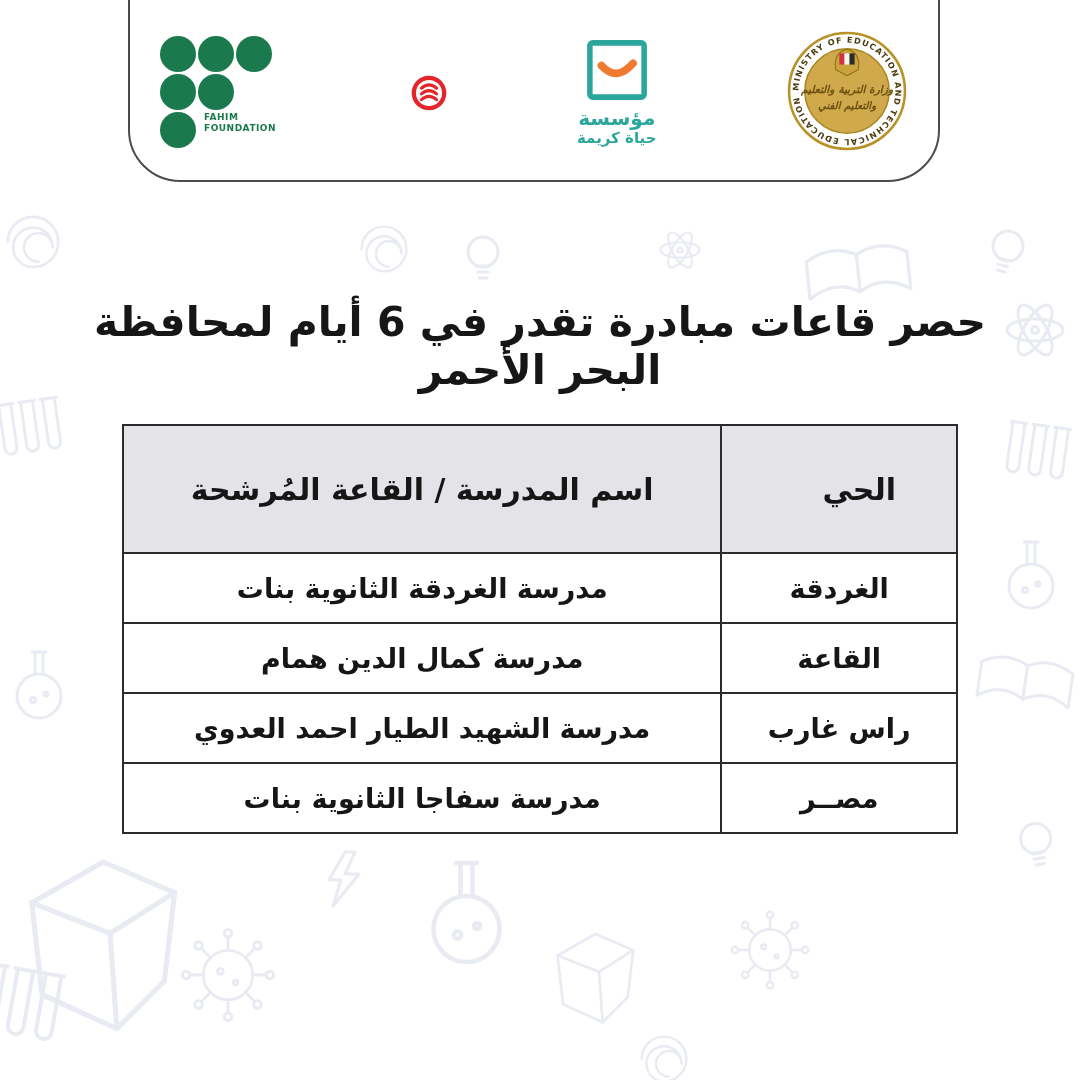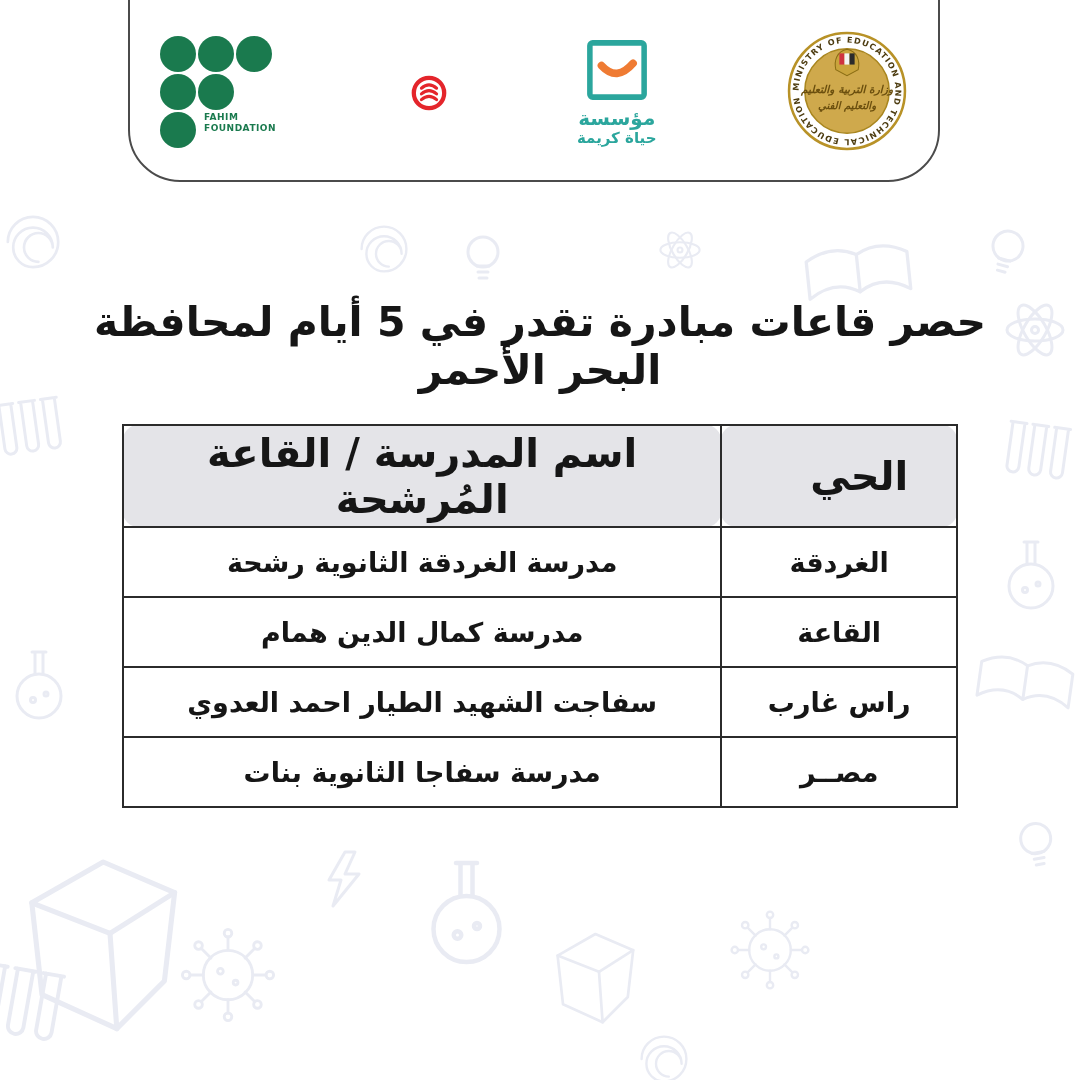--- a/index.html
+++ b/index.html
@@ -55,21 +55,21 @@
   
   .school-table {
     position:absolute; left:122px; top:424px; width:836px; z-index:2;
     direction:rtl; border-collapse:collapse; background:#ffffff;
     border:2px solid #262626;
   }
   .school-table th, .school-table td {
     border:2px solid #2b2b2b; text-align:center; vertical-align:middle;
     color:#161616; font-weight:bold;
   }
-  .school-table thead th { background:#e4e4e8; height:102px; font-size:40px;border-radius:15px; }
+  .school-table thead th { background:#e4e4e8; height:128px; font-size:30px; }
   .school-table tbody td { background:#ffffff; height:70px; font-size:27px; }
   .col-district { width:236px;padding-left:40px; }
   .col-school  { width:600px; }
 </style>
 </head>
 <body>
 
 <svg class="doodles" width="1080" height="1080" viewBox="0 0 1080 1080" aria-hidden="true">
   <defs>
     <g id="d-flask">
@@ -194,40 +194,40 @@
         <rect x="-7.5" y="-9" width="5" height="11" fill="#cf3340"></rect>
         <rect x="-2.5" y="-9" width="5" height="11" fill="#f4f4f4"></rect>
         <rect x="2.5" y="-9" width="5" height="11" fill="#2b2b2b"></rect>
       </g>
       <text x="60" y="62" text-anchor="middle" font-size="10.5" font-weight="bold" font-style="italic" fill="#6b4f0e">وزارة التربية والتعليم</text>
       <text x="60" y="78" text-anchor="middle" font-size="10" font-weight="bold" font-style="italic" fill="#6b4f0e">والتعليم الفني</text>
     </svg>
   </div>
 </div>
 
-<div class="title" dir="rtl">حصر قاعات مبادرة تقدر في 5 أيام لمحافظة البحر الأحمر</div>
+<div class="title" dir="rtl">حصر قاعات مبادرة تقدر في 6 أيام لمحافظة البحر الأحمر</div>
 
 <table class="school-table" dir="rtl">
   <thead>
     <tr>
       <th class="col-district">الحي</th>
       <th class="col-school">اسم المدرسة / القاعة المُرشحة</th>
     </tr>
   </thead>
   <tbody>
     <tr>
       <td>الغردقة</td>
-      <td>مدرسة الغردقة الثانوية رشحة</td>
+      <td>مدرسة الغردقة الثانوية بنات</td>
     </tr>
     <tr>
       <td>القاعة</td>
       <td>مدرسة كمال الدين همام</td>
     </tr>
     <tr>
       <td>راس غارب</td>
-      <td>سفاجت الشهيد الطيار احمد العدوي</td>
+      <td>مدرسة الشهيد الطيار احمد العدوي</td>
     </tr>
     <tr>
       <td>مصــر</td>
       <td>مدرسة سفاجا الثانوية بنات</td>
     </tr>
   </tbody>
 </table>
 
 </body></html>

